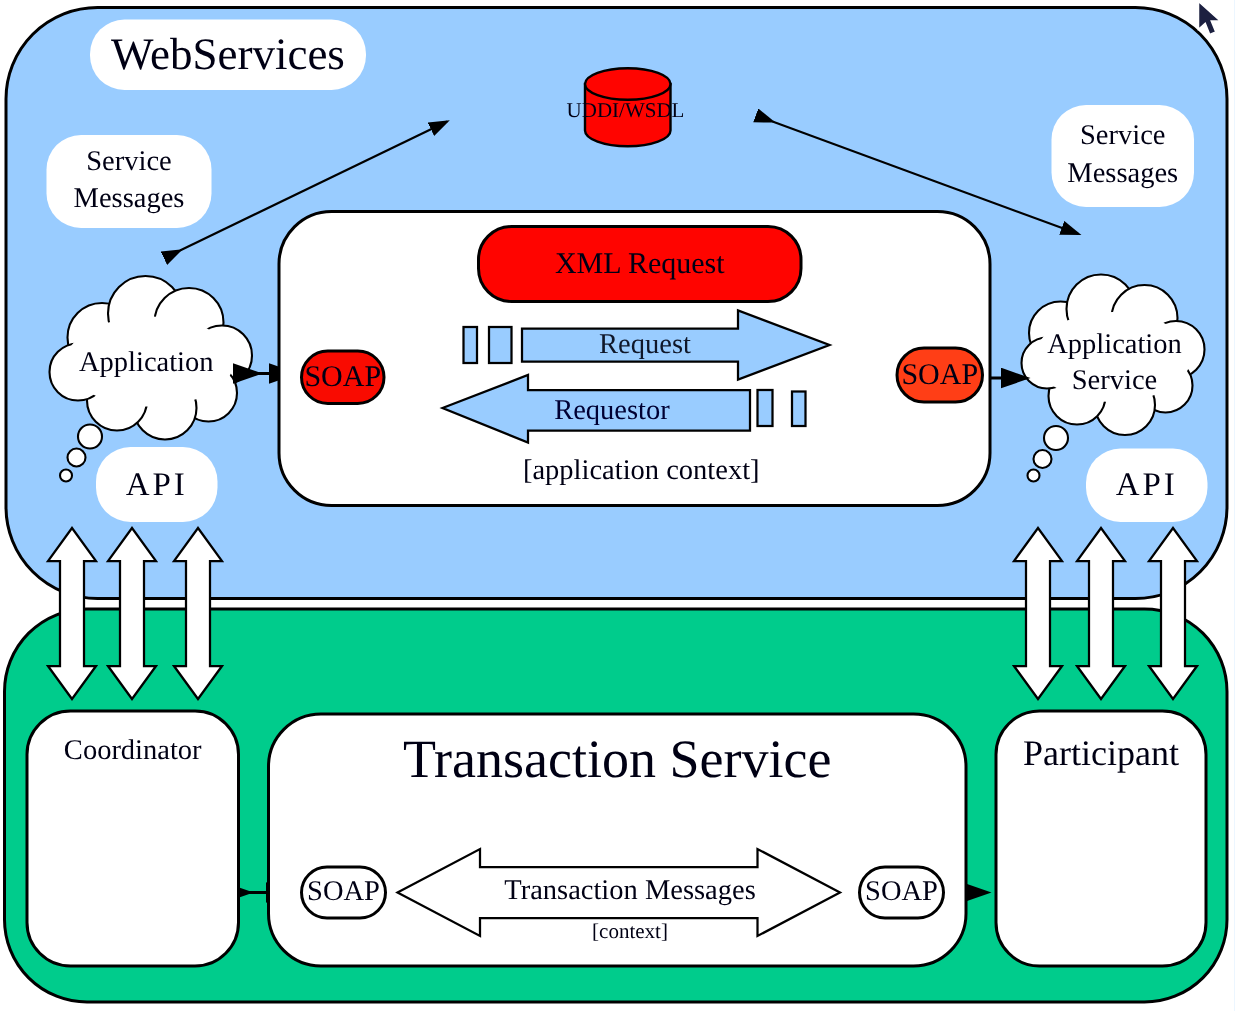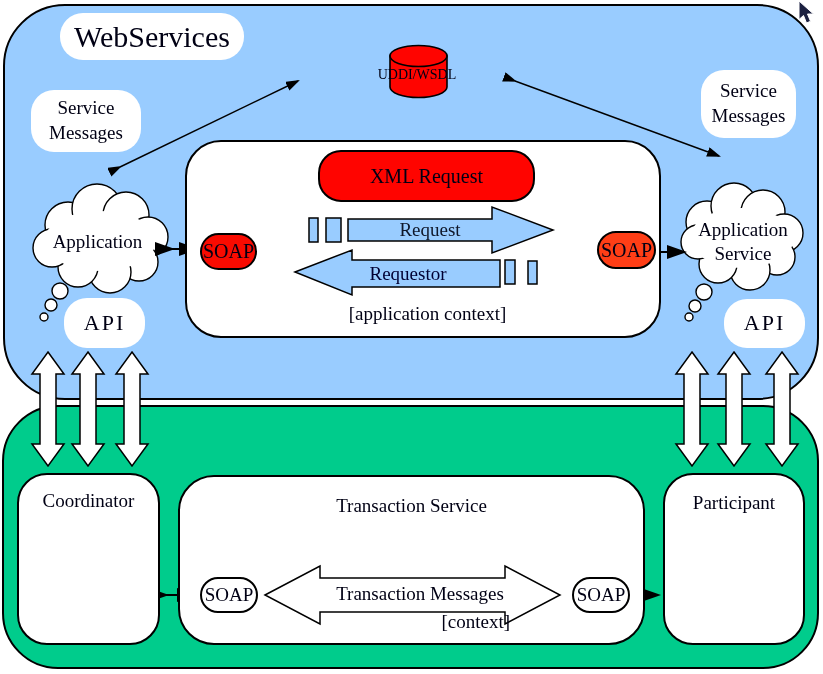--- a/index.html
+++ b/index.html
@@ -32,27 +32,27 @@
   #req-label{left:365px;top:217px;width:130px;height:25px;font-size:19px;color:#0f172a;}
   #resp-label{left:343px;top:261px;width:130px;height:25px;font-size:19px;color:#000033;}
   #app-ctx{left:330px;top:302px;width:195px;height:24px;font-size:19px;text-align:center;}
   #app-label{left:45px;top:230px;width:105px;height:24px;font-size:19px;}
   #appsvc-label{left:688px;top:216px;width:110px;height:52px;font-size:19px;}
   #api-l{left:64px;top:298px;width:81px;height:50px;font-size:22px;letter-spacing:2px;}
   #api-r{left:724px;top:299px;width:81px;height:49px;font-size:22px;letter-spacing:2px;}
   #coord-box{left:17px;top:473px;width:143px;height:172px;border-radius:30px;}
   #coord-label{left:22px;top:488px;width:133px;height:26px;font-size:19px;background:transparent;}
   #part-box{left:663px;top:473px;width:142px;height:172px;border-radius:30px;}
-  #part-label{left:668px;top:490px;width:132px;height:26px;font-size:19px;background:transparent;}
+  #part-label{left:668px;top:490px;width:132px;height:26px;font-size:24px;background:transparent;}
   #ts-box{left:178px;top:475px;width:467px;height:170px;border-radius:36px;}
-  #ts-title{left:178px;top:486px;width:467px;height:40px;font-size:19px;background:transparent;}
+  #ts-title{left:178px;top:486px;width:467px;height:40px;font-size:36px;background:transparent;}
   #tsoap-l{left:200px;top:577px;width:58px;height:36px;background:#fff;border:2px solid #000;font-size:19px;display:flex;align-items:center;justify-content:center;}
   #tsoap-r{left:572px;top:577px;width:58px;height:36px;background:#fff;border:2px solid #000;font-size:19px;display:flex;align-items:center;justify-content:center;}
   #tmsg-label{left:320px;top:582px;width:200px;height:24px;font-size:19px;text-align:center;}
-  #tctx-label{left:330px;top:609px;width:180px;height:25px;font-size:19px;align-items:flex-end;}
+  #tctx-label{left:330px;top:609px;width:180px;height:25px;font-size:14px;}
 </style>
 </head>
 <body>
 
 <div id="canvas">
 
   <div class="abs region" id="region-blue"></div>
   <div class="abs region" id="region-green"></div>
 
   <svg width="823" height="674" viewBox="0 0 823 674">

